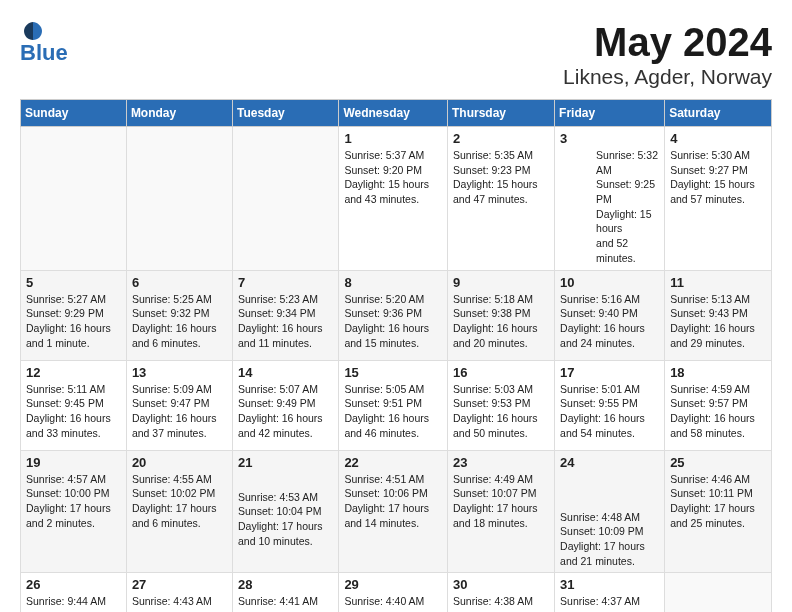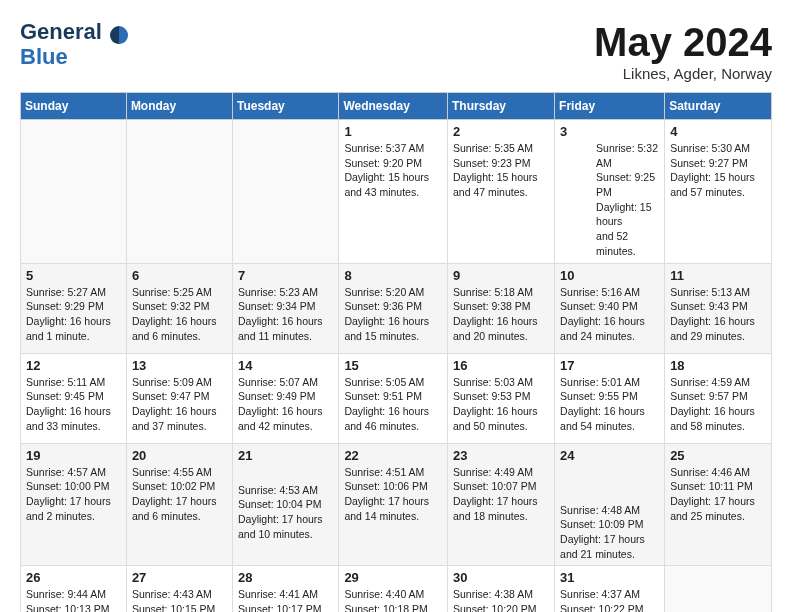--- a/index.html
+++ b/index.html
@@ -22,21 +22,21 @@
     }
     .title-block {
       text-align: right;
     }
     .month-title {
       font-size: 40px;
       font-weight: bold;
       color: #1a1a1a;
     }
     .location {
-      font-size: 15px;
+      font-size: 21px;
       color: #333;
     }
     table {
       width: 100%;
       border-collapse: collapse;
       font-size: 11px;
       padding-left: 32px;
     }
     thead tr {
       background: #2a6db5;
@@ -80,21 +80,20 @@
     }
   </style>
 </head>
 <body>
 
 <div class="header">
   <div class="logo">
     <div>
       <div style="display:flex;align-items:center;">
         <div style="line-height:1.1">
-          <span style="font-size:22px;font-weight:bold;color:#1a3a5c;">General</span>
           <svg width="22" height="22" viewBox="0 0 22 22" style="vertical-align:middle;margin-left:2px;">
             <path d="M11 2 C15 2, 20 6, 20 11 C20 16, 16 20, 11 20 L11 2Z" fill="#2a6db5"></path>
             <path d="M11 2 C7 2, 2 6, 2 11 C2 16, 6 20, 11 20 L11 2Z" fill="#1a3a5c"></path>
           </svg>
         </div>
       </div>
       <div style="font-size:22px;font-weight:bold;color:#2a6db5;margin-top:-2px;">Blue</div>
     </div>
   </div>
   <div class="title-block">

